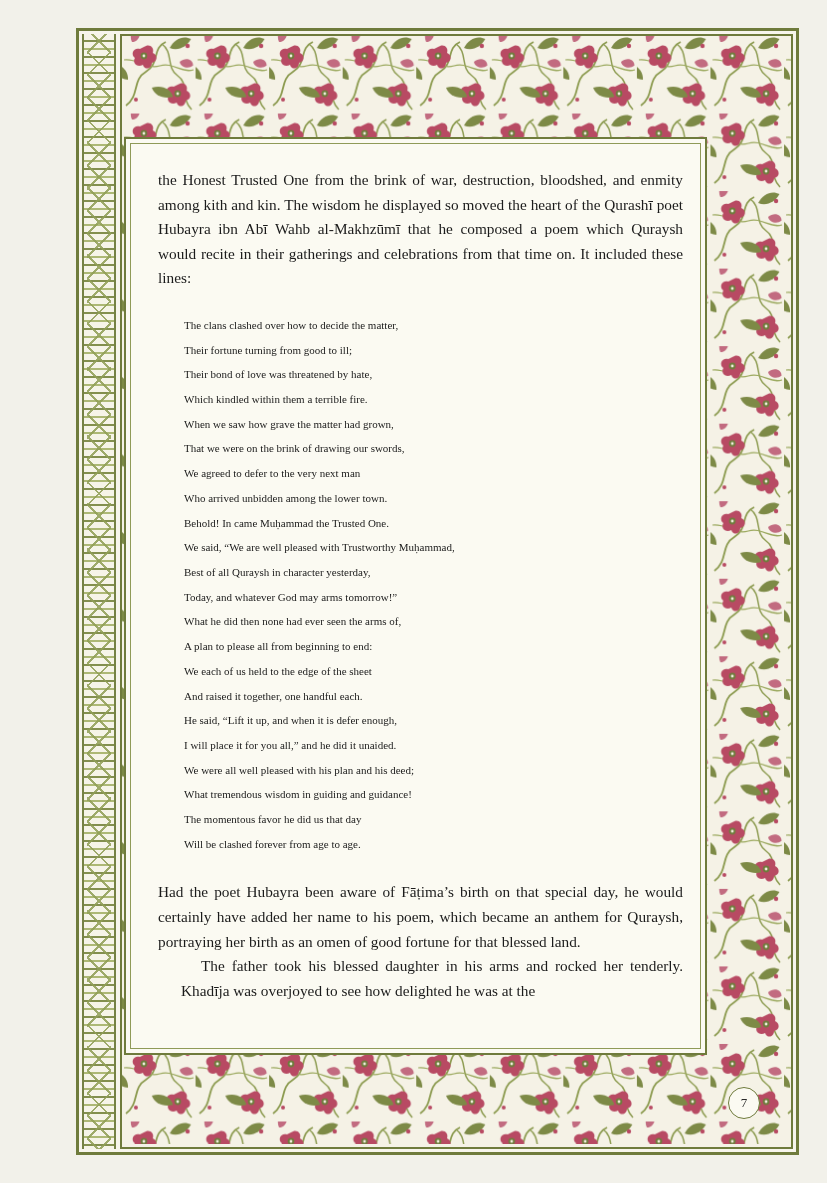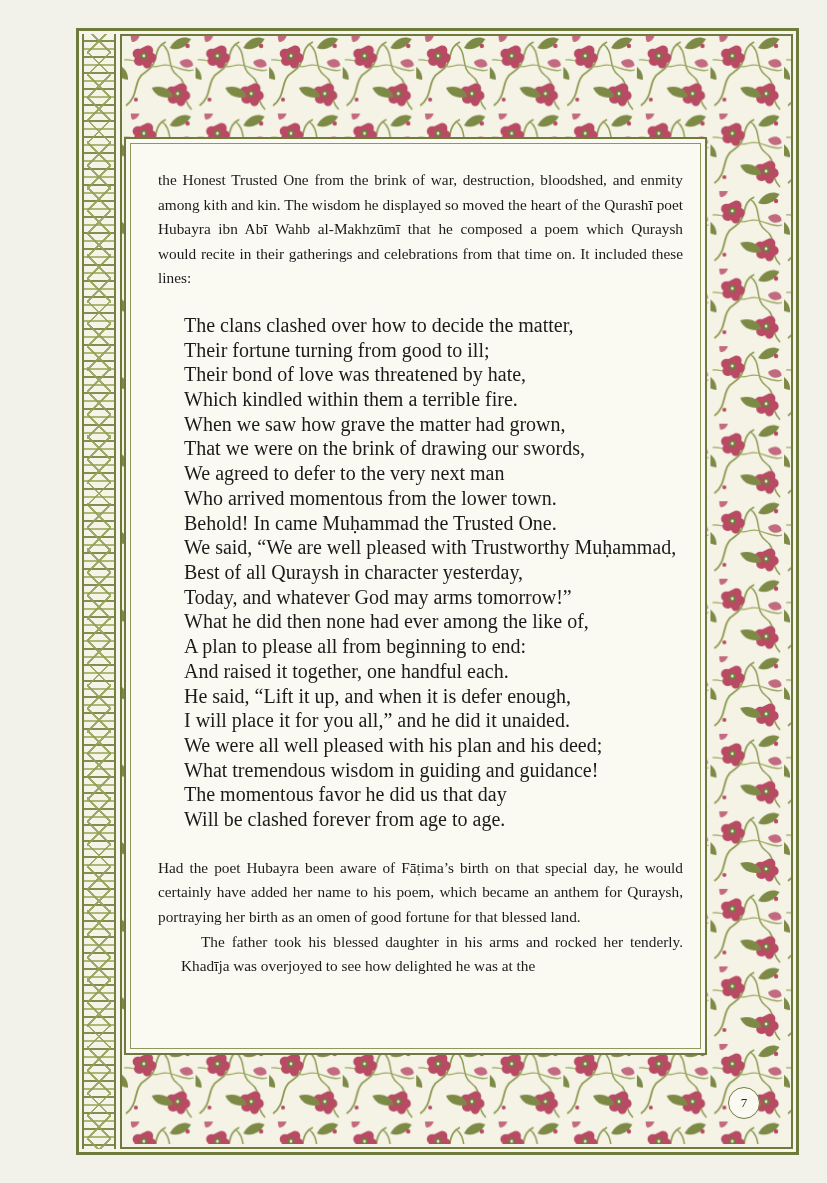--- a/index.html
+++ b/index.html
@@ -110,21 +110,21 @@
   .para {
     margin: 0 0 0 0;
     text-align: justify;
     text-justify: inter-word;
   }
   .para.first { text-indent: 0; }
   .para.indent { text-indent: 20px; margin-left: 23px; }
 
   .poem {
     margin: 22px 0 24px 26px;
-    font-size: 20px;
+    font-size: 11px;
     line-height: 24.7px;
   }
   .poem-line {
     white-space: nowrap;
   }
 
   
   .page-number {
     position: absolute;
     left: 728px; top: 1087px;
@@ -194,27 +194,28 @@
         <p class="para first">the Honest Trusted One from the brink of war, destruction, bloodshed, and enmity among kith and kin. The wisdom he displayed so moved the heart of the Qurashī poet Hubayra ibn Abī Wahb al-Makhzūmī that he composed a poem which Quraysh would recite in their gatherings and celebrations from that time on. It included these lines:</p>
 
         <div class="poem">
           <div class="poem-line">The clans clashed over how to decide the matter,</div>
           <div class="poem-line">Their fortune turning from good to ill;</div>
           <div class="poem-line">Their bond of love was threatened by hate,</div>
           <div class="poem-line">Which kindled within them a terrible fire.</div>
           <div class="poem-line">When we saw how grave the matter had grown,</div>
           <div class="poem-line">That we were on the brink of drawing our swords,</div>
           <div class="poem-line">We agreed to defer to the very next man</div>
-          <div class="poem-line">Who arrived momentous from the lower town.</div>
+          <div class="poem-line">Who arrived unbidden among the lower town.</div>
           <div class="poem-line">Behold! In came Muḥammad the Trusted One.</div>
           <div class="poem-line">We said, “We are well pleased with Trustworthy Muḥammad,</div>
           <div class="poem-line">Best of all Quraysh in character yesterday,</div>
           <div class="poem-line">Today, and whatever God may arms tomorrow!”</div>
-          <div class="poem-line">What he did then none had ever among the like of,</div>
+          <div class="poem-line">What he did then none had ever seen the arms of,</div>
           <div class="poem-line">A plan to please all from beginning to end:</div>
+          <div class="poem-line">We each of us held to the edge of the sheet</div>
           <div class="poem-line">And raised it together, one handful each.</div>
           <div class="poem-line">He said, “Lift it up, and when it is defer enough,</div>
           <div class="poem-line">I will place it for you all,” and he did it unaided.</div>
           <div class="poem-line">We were all well pleased with his plan and his deed;</div>
           <div class="poem-line">What tremendous wisdom in guiding and guidance!</div>
           <div class="poem-line">The momentous favor he did us that day</div>
           <div class="poem-line">Will be clashed forever from age to age.</div>
         </div>
 
         <p class="para">Had the poet Hubayra been aware of Fāṭima’s birth on that special day, he would certainly have added her name to his poem, which became an anthem for Quraysh, portraying her birth as an omen of good fortune for that blessed land.</p>

